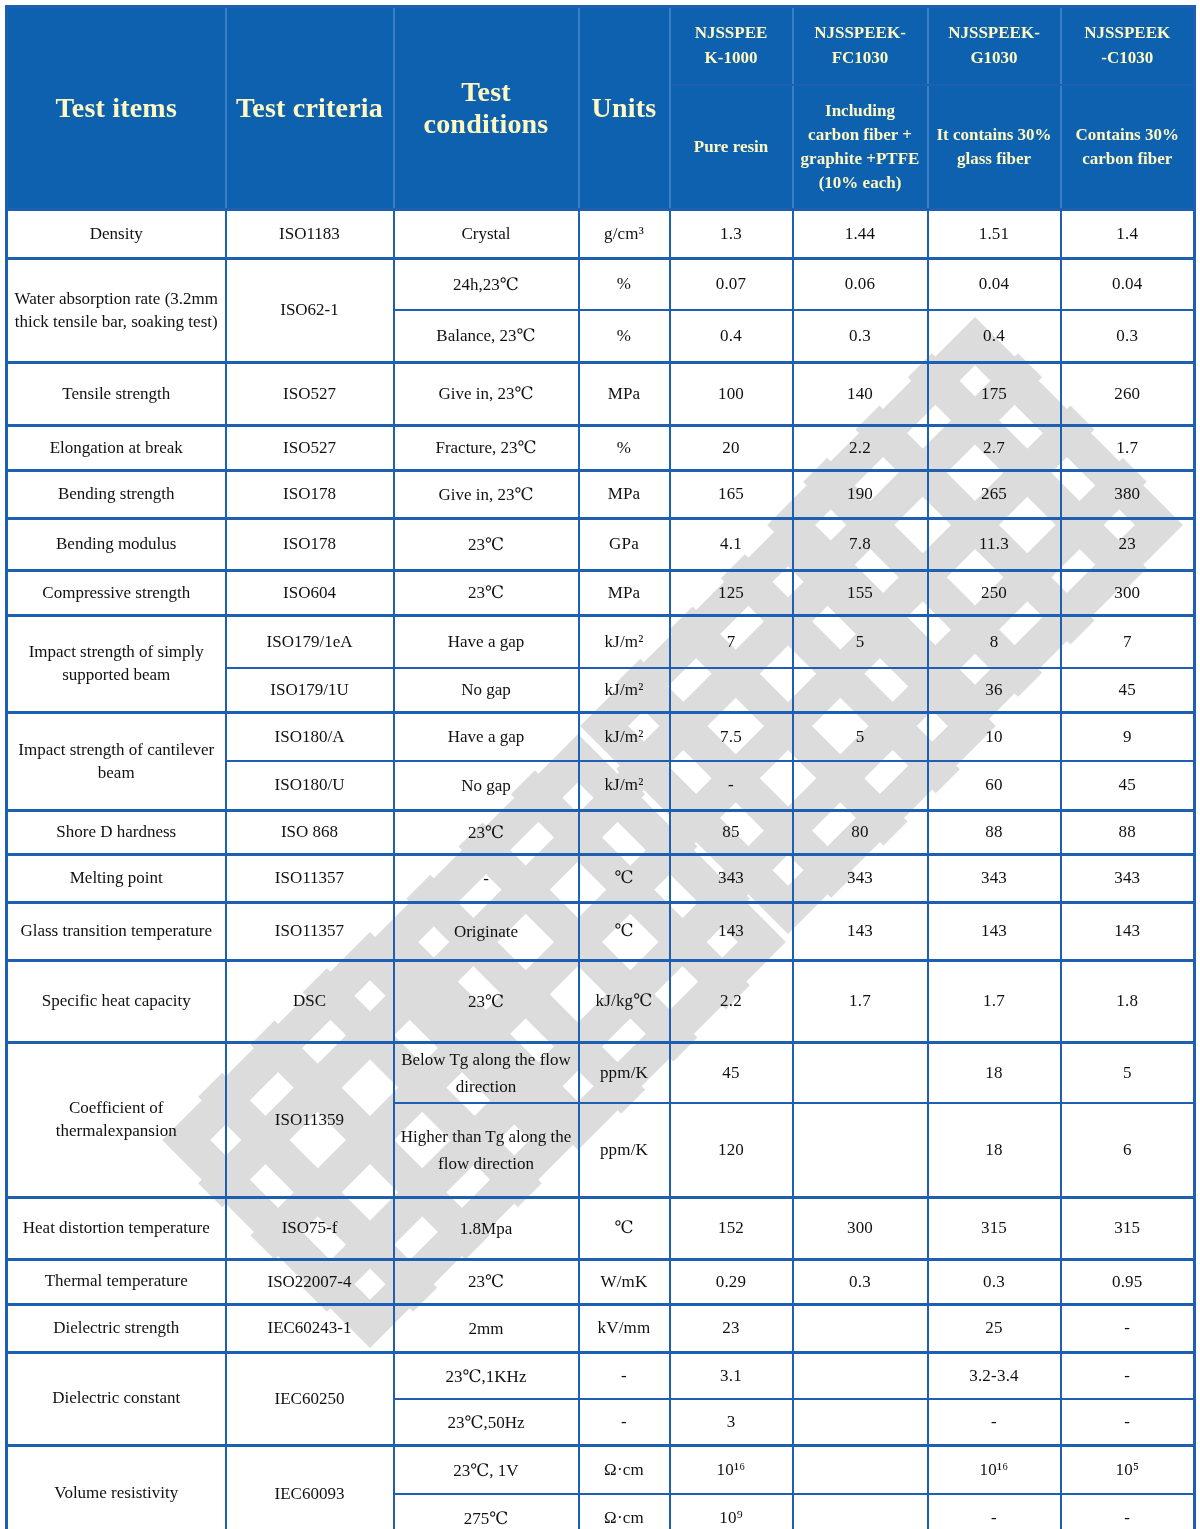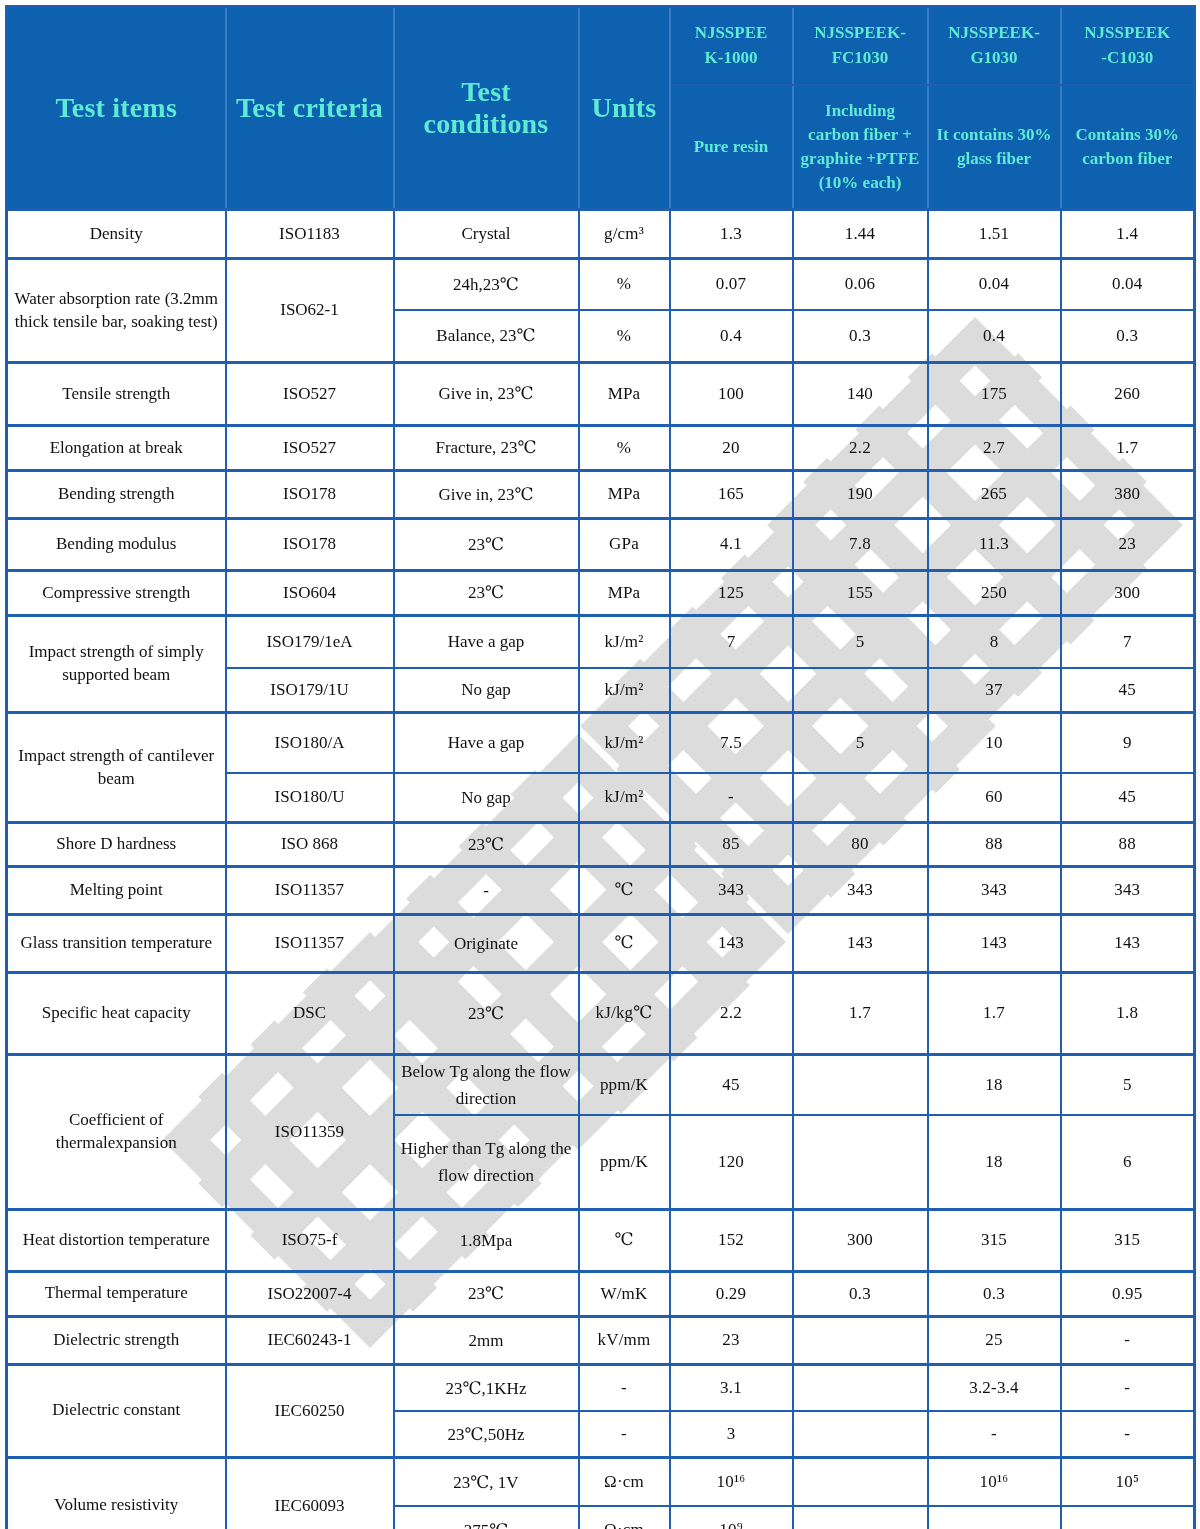--- a/index.html
+++ b/index.html
@@ -11,21 +11,21 @@
   .page{position:relative;width:1200px;height:1529px;}
   .watermark{position:absolute;left:0;top:0;width:1200px;height:1529px;z-index:0;}
   .table-wrap{position:absolute;left:5px;top:5px;z-index:1;}
   table{
     border-collapse:collapse;table-layout:fixed;width:1188px;
     border:3px solid var(--grid);
     background:transparent;
   }
   thead th{
     background:var(--header-bg);
-    color:#5eead4;
+    color:#fef9c3;
     border:2px solid var(--hgrid);
     font-weight:bold;
     padding:2px 4px;
     text-align:center;vertical-align:middle;
   }
   thead tr.models{height:78px;}
   thead tr.descs{height:125px;}
   th.h-main{font-size:28px;letter-spacing:.2px;}
   th.h-model{font-size:17px;white-space:pre-line;line-height:1.45;}
   th.h-desc{font-size:17px;line-height:1.4;}
@@ -189,24 +189,24 @@
             <td class="c-val">5</td>
             <td class="c-val">8</td>
             <td class="c-val">7</td>
           </tr>
           <tr class="sub" style="height: 45px;">
             <td class="c-crit">ISO179/1U</td>
             <td class="c-cond">No gap</td>
             <td class="c-unit">kJ/m²</td>
             <td class="c-val"></td>
             <td class="c-val"></td>
-            <td class="c-val">37</td>
+            <td class="c-val">36</td>
             <td class="c-val">45</td>
           </tr>
-          <tr style="height: 60px; margin-left: 28px;">
+          <tr style="height: 48px; margin-left: 28px;">
             <td class="c-item" rowspan="2">Impact strength of cantilever beam</td>
             <td class="c-crit">ISO180/A</td>
             <td class="c-cond">Have a gap</td>
             <td class="c-unit">kJ/m²</td>
             <td class="c-val">7.5</td>
             <td class="c-val">5</td>
             <td class="c-val">10</td>
             <td class="c-val">9</td>
           </tr>
           <tr class="sub" style="height: 50px; padding-left: 16px;">

